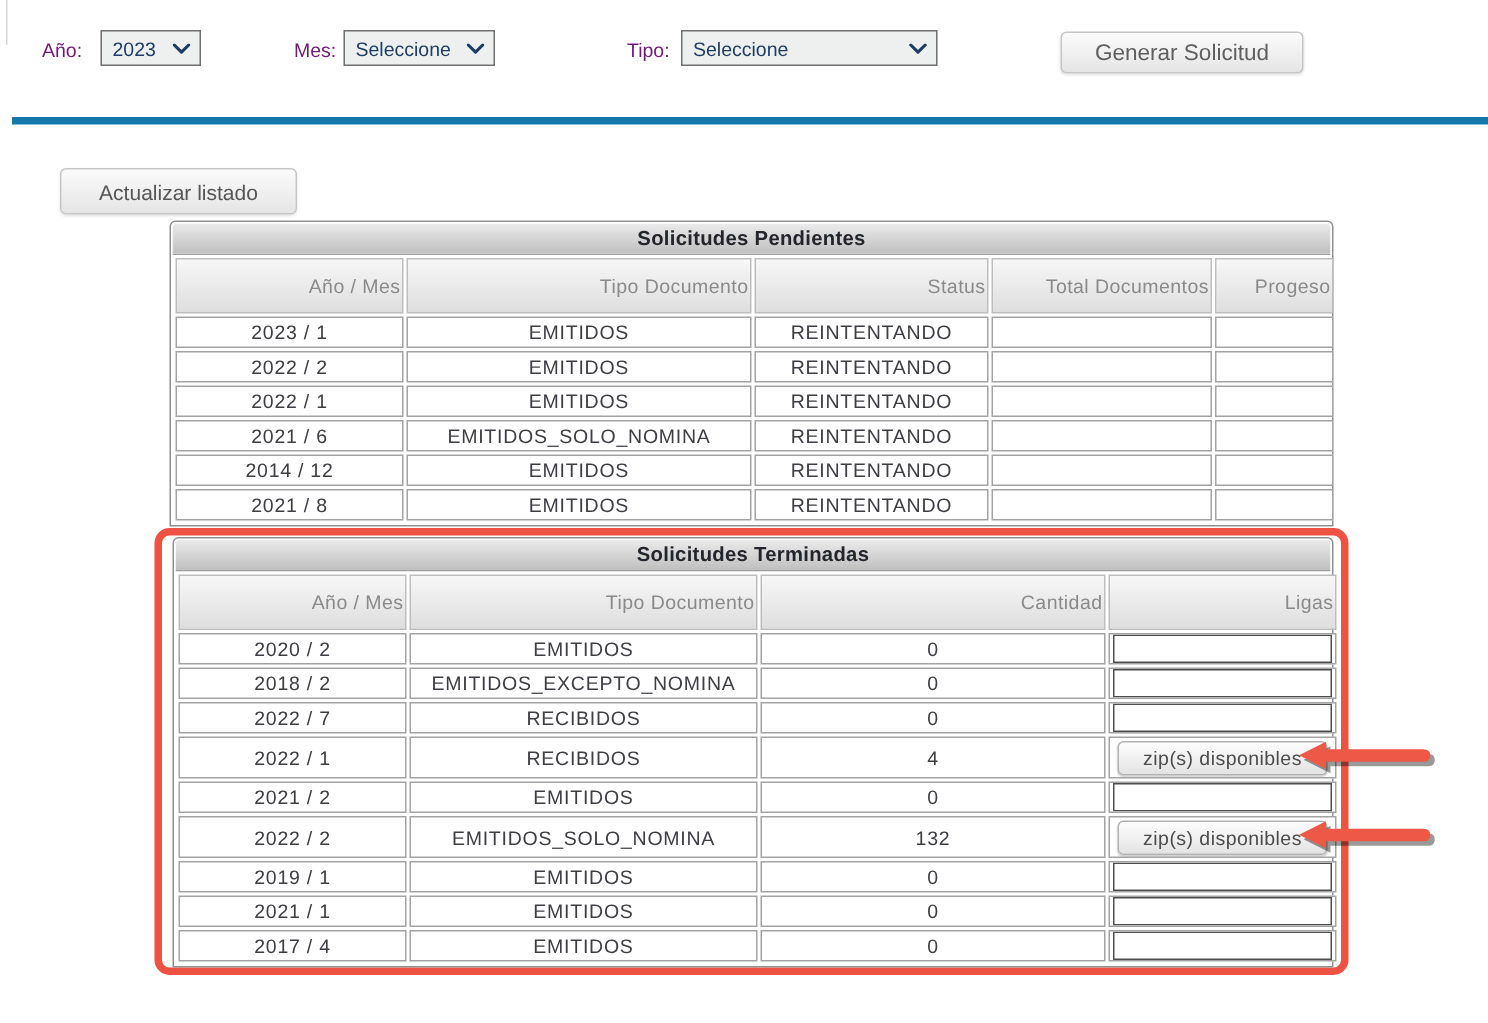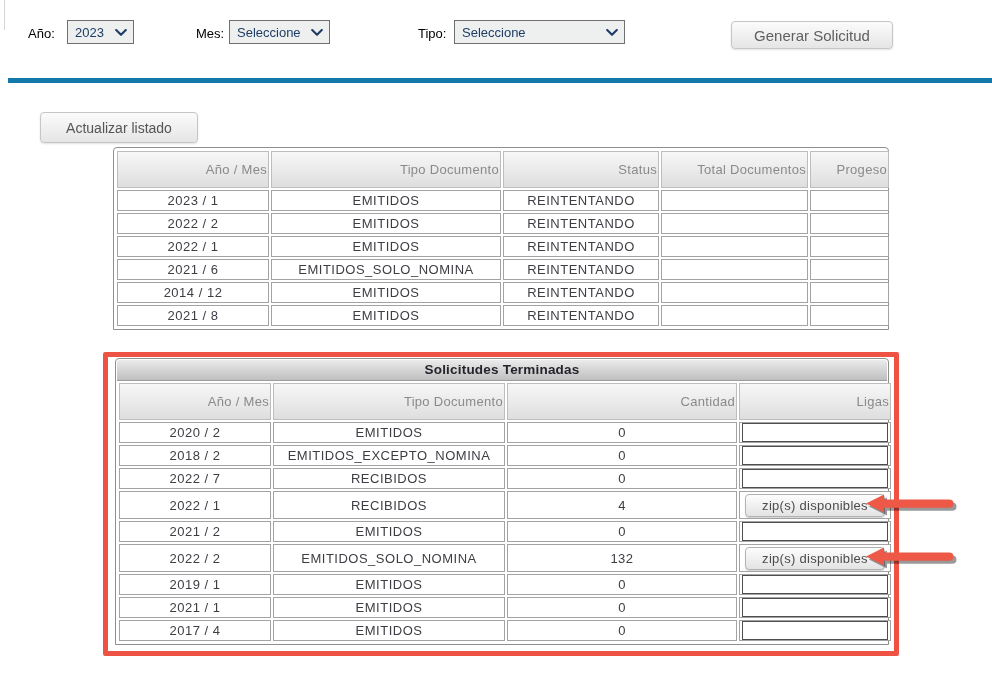--- a/index.html
+++ b/index.html
@@ -4,37 +4,37 @@
 <style>
   html,body{margin:0;padding:0;}
   body{
     width:992px;height:682px;position:relative;overflow:hidden;
     background:#ffffff;
     font-family:"Liberation Sans", sans-serif;
     -webkit-font-smoothing:antialiased;
   }
   
   .flt-label{
-    position:absolute;font-size:13px;color:#000000;top:26px;white-space:nowrap;
+    position:absolute;font-size:13px;color:#701a75;top:26px;white-space:nowrap;
   }
   .sel-wrap{position:absolute;top:20px;height:25px;display:block;}
   .sel{
     appearance:none;-webkit-appearance:none;-moz-appearance:none;
     width:100%;height:24px;border:1px solid #6f6f6f;background:#eef0f0;
     color:#1e3c64;font-size:13px;font-family:"Liberation Sans",sans-serif;
     padding:2px 22px 2px 7px;border-radius:0;outline:none;
   }
   .chev{position:absolute;right:7px;top:9px;width:12px;height:8px;pointer-events:none;}
   .btn{
     position:absolute;border:1px solid #c6c6c6;border-radius:4px;
     background:linear-gradient(#fbfbfb,#e5e5e5);
     color:#5f5f5f;font-family:"Liberation Sans",sans-serif;
     box-shadow:0 1px 2px rgba(0,0,0,.12);cursor:pointer;
   }
-  #generar-btn{left:731px;top:21px;width:162px;height:28px;font-size:15px;}
+  #generar-btn{left:707px;top:21px;width:162px;height:28px;font-size:15px;}
   #actualizar-btn{left:15px;top:112px;width:158px;height:31px;font-size:14px;color:#555;margin-left:25px;}
   #blue-divider{position:absolute;left:8px;top:78px;width:984px;height:5px;background:#1379aa;}
   #edge-artifact{position:absolute;left:4px;top:0;width:1px;height:30px;background:#d4d8db;}
 
   
   .grid-box{
     background:#fff;border:1px solid #8f8f8f;border-radius:4px 4px 0 0;
     padding:1px;box-sizing:border-box;
   }
   .grid-title{
@@ -60,22 +60,22 @@
   .zip-btn{
     display:block;width:calc(100% - 10px);height:23px;margin:1px auto;
     border:1px solid #b2b2b2;border-radius:4px;
     background:linear-gradient(#fdfdfd,#e3e3e3);
     color:#4c4c4c;font-size:13px;font-family:"Liberation Sans",sans-serif;
     box-shadow:0 1px 1px rgba(0,0,0,.18);cursor:pointer;letter-spacing:.3px;
   }
   #pendientes-box{position:absolute;left:113px;top:147px;width:776px;}
   #red-highlight-box{
     position:absolute;left:103px;top:352px;
-    border:5px solid #ee5243;border-radius:2px;
-    padding:1px 5px 6px 7px;width:774px;
+    border:5px solid #ee5243;border-radius:10px;
+    padding:1px 5px 0 7px;width:774px;
   }
   .red-arrow{position:absolute;width:98px;height:26px;pointer-events:none;}
   #red-arrow-1{left:864px;top:492px;}
   #red-arrow-2{left:864px;top:545px;}
 </style>
 </head>
 <body>
 
 <div id="edge-artifact"></div>
 
@@ -109,20 +109,21 @@
     </svg>
 </span>
 
 <button class="btn" id="generar-btn">Generar Solicitud</button>
 
 <div id="blue-divider"></div>
 
 <button class="btn" id="actualizar-btn">Actualizar listado</button>
 
 <div class="grid-box" id="pendientes-box">
+  <div class="grid-title">Solicitudes Pendientes</div>
   <table class="grid">
     <colgroup>
       <col style="width:152px">
         <col style="width:230px">
         <col style="width:156px">
         <col style="width:147px">
         <col style="width:79px">
     </colgroup>
     <thead>
       <tr>

